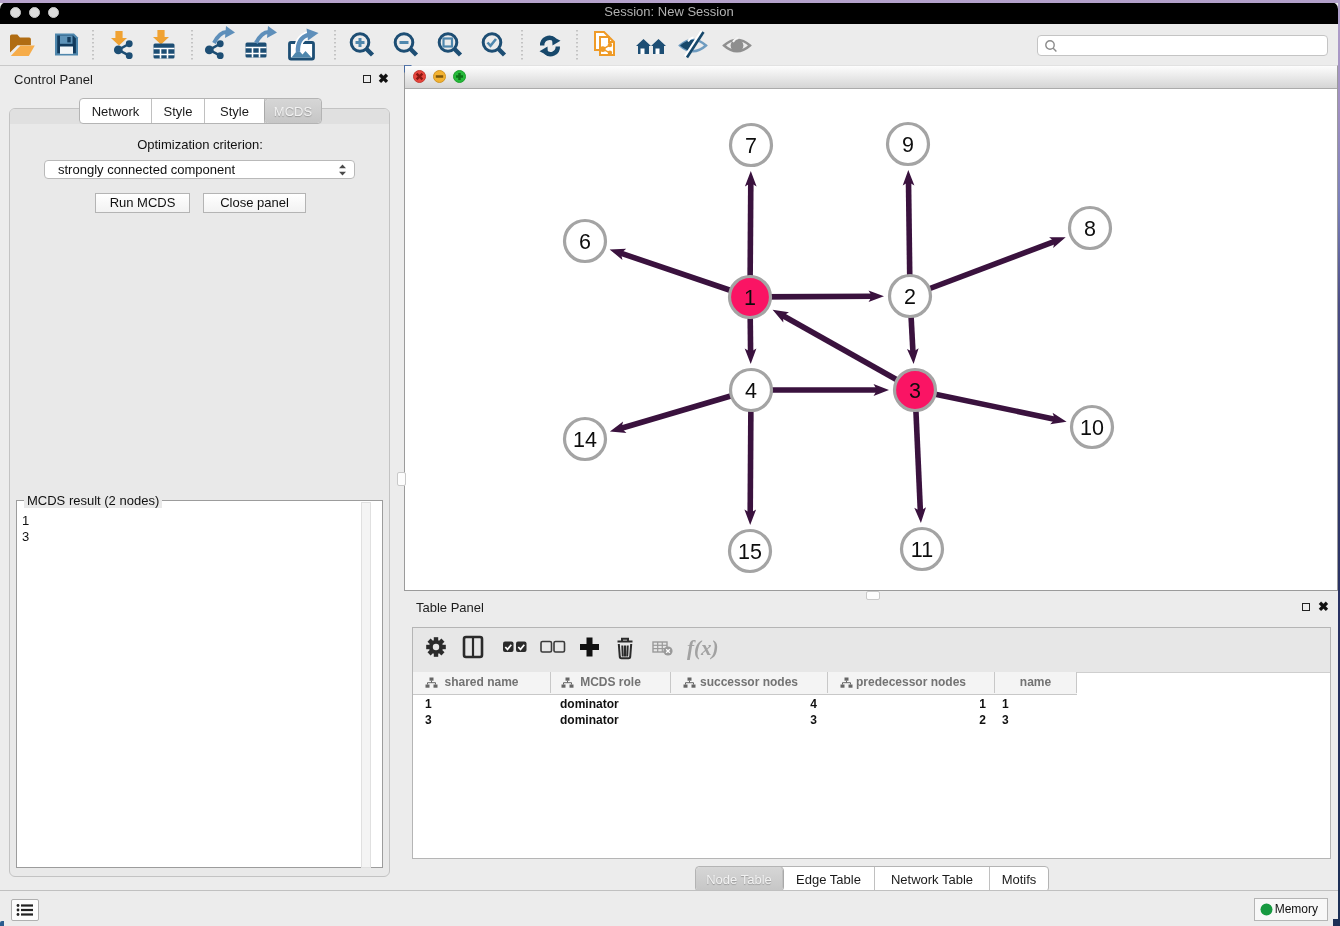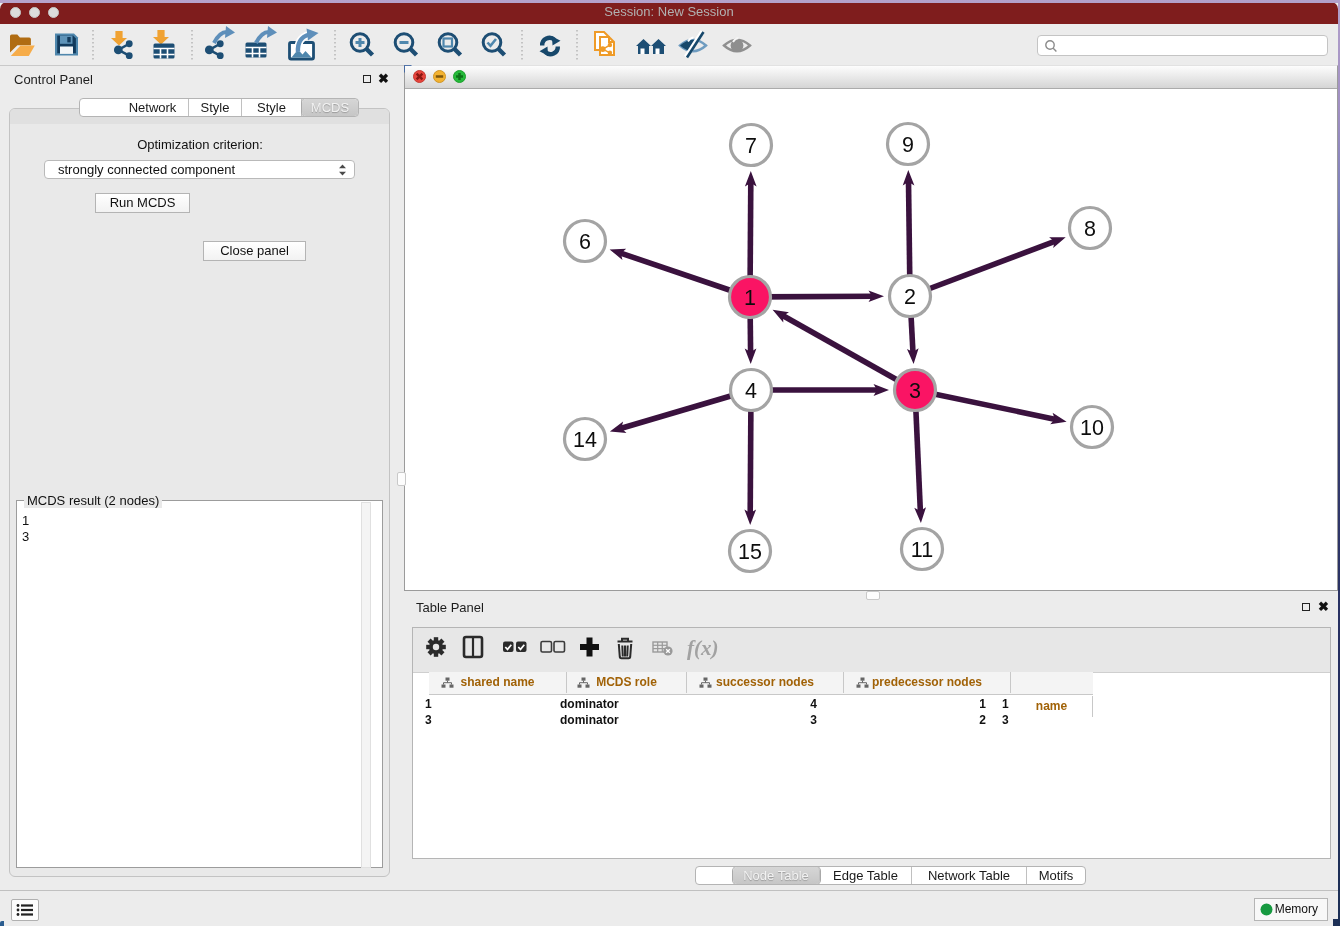--- a/index.html
+++ b/index.html
@@ -4,60 +4,60 @@
 <style>
   html,body{margin:0;padding:0;}
   body{width:1340px;height:926px;position:relative;overflow:hidden;
        font-family:"Liberation Sans", sans-serif;background:#ececec;}
   .abs{position:absolute;}
   
   #wp-top{left:0;top:0;width:1340px;height:3px;background:linear-gradient(90deg,#b7a3cc,#b2a0ca);}
   #wp-right{right:0;top:0;width:2px;height:926px;background:linear-gradient(180deg,#b2a0cb 0%,#a08fc2 12%,#7b80bb 22%,#4a4c85 33%,#343a6e 48%,#262f60 70%,#1c2f55 100%);}
   #win{left:0;top:2px;width:1338px;height:924px;background:#ececec;border-radius:7px 7px 0 0;overflow:hidden;}
   
-  #titlebar{left:0;top:0;width:1338px;height:22px;background:#7f1d1d;border-bottom:1px solid #e4e4e4;text-decoration:underline;}
+  #titlebar{left:0;top:0;width:1338px;height:22px;background:#000000;border-bottom:1px solid #e4e4e4;text-decoration:underline;}
   .tl{border-radius:50%;width:11px;height:11px;background:#dcdcdc;border:1px solid #c6c6c6;box-sizing:border-box;}
   #title-text{left:0;top:2px;width:1338px;text-align:center;font-size:13px;color:#b1b1b1;}
   
   #toolbar{left:0;top:22px;width:1338px;height:41px;background:#ececec;border-bottom:1px solid #c9c9c9;}
   
   #search{left:1037px;top:11px;width:289px;height:19px;background:#fff;border:1px solid #c4c4c4;border-radius:4px;}
   
   #cp-title{left:14px;top:70px;font-size:13px;color:#1d1d1d;}
   #cp-max{left:363px;top:73px;}
   #cp-close{left:378px;top:69px;font-size:13px;color:#111;font-weight:bold;}
-  .seg{display:flex;position:absolute;height:19px;border:1px solid #b4b4b4;border-radius:4px;background:#fff;overflow:hidden;box-sizing:border-box;padding-left:37px;}
+  .seg{display:flex;position:absolute;height:26px;border:1px solid #b4b4b4;border-radius:4px;background:#fff;overflow:hidden;box-sizing:border-box;}
   .seg .s{display:flex;align-items:center;justify-content:center;font-size:13px;color:#1a1a1a;border-right:1px solid #c0c0c0;height:100%;box-sizing:border-box;}
   .seg .s:last-child{border-right:none;}
   .seg .sel{background:linear-gradient(#d6d6d6,#c6c6c6);color:#f2f2f2;text-shadow:0 1px 1px #999;border-radius:4px;box-shadow:0 0 0 1px #a9a9a9;}
   #cp-tabs{left:79px;top:96px;}
   #cp-panel{left:9px;top:106px;width:381px;height:769px;background:#e9e9e9;border:1px solid #c3c3c3;border-radius:6px;box-sizing:border-box;}
   #cp-panel-top{left:10px;top:107px;width:379px;height:15px;background:#e0e0e0;border-radius:5px 5px 0 0;}
   #opt-label{left:0px;top:135px;width:400px;text-align:center;font-size:13px;color:#111;}
   #opt-select{left:44px;top:158px;width:311px;height:19px;background:#fff;border:1px solid #b9b9b9;border-radius:4px;box-sizing:border-box;font-size:13px;color:#111;line-height:17px;padding-left:13px;}
   .btn{position:absolute;height:20px;background:linear-gradient(#ffffff,#f2f2f2);border:1px solid #b4b4b4;border-radius:0;box-sizing:border-box;font-size:13px;color:#111;text-align:center;line-height:18px;}
   #btn-run{left:95px;top:191px;width:95px;}
-  #btn-close{left:203px;top:191px;width:103px;margin-top:48px;}
+  #btn-close{left:203px;top:191px;width:103px;}
   
   #mcds-box{left:16px;top:498px;width:367px;height:368px;background:#fff;border:1px solid #9c9c9c;box-sizing:border-box;}
   #mcds-legend{left:24px;top:491px;background:#e9e9e9;padding:0 3px;font-size:13px;color:#111;}
   #mcds-text{left:22px;top:511px;font-size:13px;color:#111;line-height:16px;}
   #mcds-scroll{left:361px;top:500px;width:8px;height:364px;background:#f4f4f4;border:1px solid #e0e0e0;}
   
   #net{left:404px;top:63px;width:934px;height:526px;background:#fff;border:1px solid #9b9b9b;border-top-color:#e2e2e2;box-sizing:border-box;}
   #net-titlebar{left:0;top:0;width:932px;height:22px;background:linear-gradient(#fdfdfd,#d5d5d5);border-bottom:1px solid #ababab;}
   #net-title{left:0;top:3px;width:932px;text-align:center;font-size:13px;font-weight:bold;color:#1a1a1a;}
   .mtl{position:absolute;width:13px;height:13px;border-radius:50%;box-sizing:border-box;top:4px;}
   
   #tp-title{left:416px;top:598px;font-size:13px;color:#1d1d1d;}
   #tp-max{left:1302px;top:601px;}
   #tp-close{left:1318px;top:597px;font-size:13px;color:#111;font-weight:bold;}
   #tp-box{left:412px;top:625px;width:919px;height:232px;background:#fff;border:1px solid #b5b5b5;box-sizing:border-box;font-weight:bold;}
   #tp-toolbar{left:0;top:0;width:917px;height:44px;background:#e7e7e7;border-bottom:1px solid #cfcfcf;}
-  #tp-header{left:16px;top:44px;width:664px;height:22px;background:#f4f4f4;border-bottom:1px solid #c8c8c8;font-size:12px;color:#a16207;}
+  #tp-header{left:0;top:44px;width:664px;height:22px;background:#f4f4f4;border-bottom:1px solid #c8c8c8;font-size:12px;color:#737373;}
   .th{position:absolute;top:0;height:21px;border-right:1px solid #c8c8c8;box-sizing:border-box;text-align:center;line-height:21px;}
   .trow{position:absolute;font-size:12px;color:#111;height:16px;line-height:16px;}
   .maxicon{position:absolute;width:8px;height:8px;border:1.5px solid #222;box-sizing:border-box;}
   
   #bt-tabs{left:695px;top:864px;}
   
   #statusbar{left:0;top:888px;width:1338px;height:38px;background:#ececec;border-top:1px solid #c0c0c0;}
   #hamburger{left:11px;top:8px;width:28px;height:22px;background:#fdfdfd;border:1px solid #b0b0b0;box-sizing:border-box;border-radius:2px;}
   #memory{left:1254px;top:7px;width:74px;height:23px;background:#f8f8f8;border:1px solid #b5b5b5;box-sizing:border-box;font-size:12px;color:#111;text-align:right;line-height:21px;padding-right:9px;}
 </style>
@@ -336,21 +336,21 @@
             <rect x="0.5" y="7.5" width="4" height="3.2" fill="#666"></rect>
             <rect x="8.5" y="7.5" width="4" height="3.2" fill="#666"></rect>
             <path d="M6.5 3.7 v2 M2.5 7.5 v-1.8 h8 v1.8" stroke="#666" stroke-width="1" fill="none"></path>
           </svg>successor nodes</div>
         <div class="th" style="left:415px;width:167px;"><svg width="13" height="12" style="position:absolute;left:12px;top:5px" viewBox="0 0 13 12">
             <rect x="4.5" y="0.5" width="4" height="3.2" fill="#666"></rect>
             <rect x="0.5" y="7.5" width="4" height="3.2" fill="#666"></rect>
             <rect x="8.5" y="7.5" width="4" height="3.2" fill="#666"></rect>
             <path d="M6.5 3.7 v2 M2.5 7.5 v-1.8 h8 v1.8" stroke="#666" stroke-width="1" fill="none"></path>
           </svg>predecessor nodes</div>
-        <div class="th" style="left:582px;width:82px;margin-top:24px;">name</div>
+        <div class="th" style="left:582px;width:82px;">name</div>
       </div>
     <div id="tp-rows" class="abs" style="left:0;top:66px;width:917px;height:120px;">
         <div class="trow" style="left:12px;top:2px;">1</div>
         <div class="trow" style="left:147px;top:2px;">dominator</div>
         <div class="trow" style="left:258px;top:2px;width:146px;text-align:right;">4</div>
         <div class="trow" style="left:415px;top:2px;width:158px;text-align:right;">1</div>
         <div class="trow" style="left:589px;top:2px;">1</div>
         <div class="trow" style="left:12px;top:18px;">3</div>
         <div class="trow" style="left:147px;top:18px;">dominator</div>
         <div class="trow" style="left:258px;top:18px;width:146px;text-align:right;">3</div>

